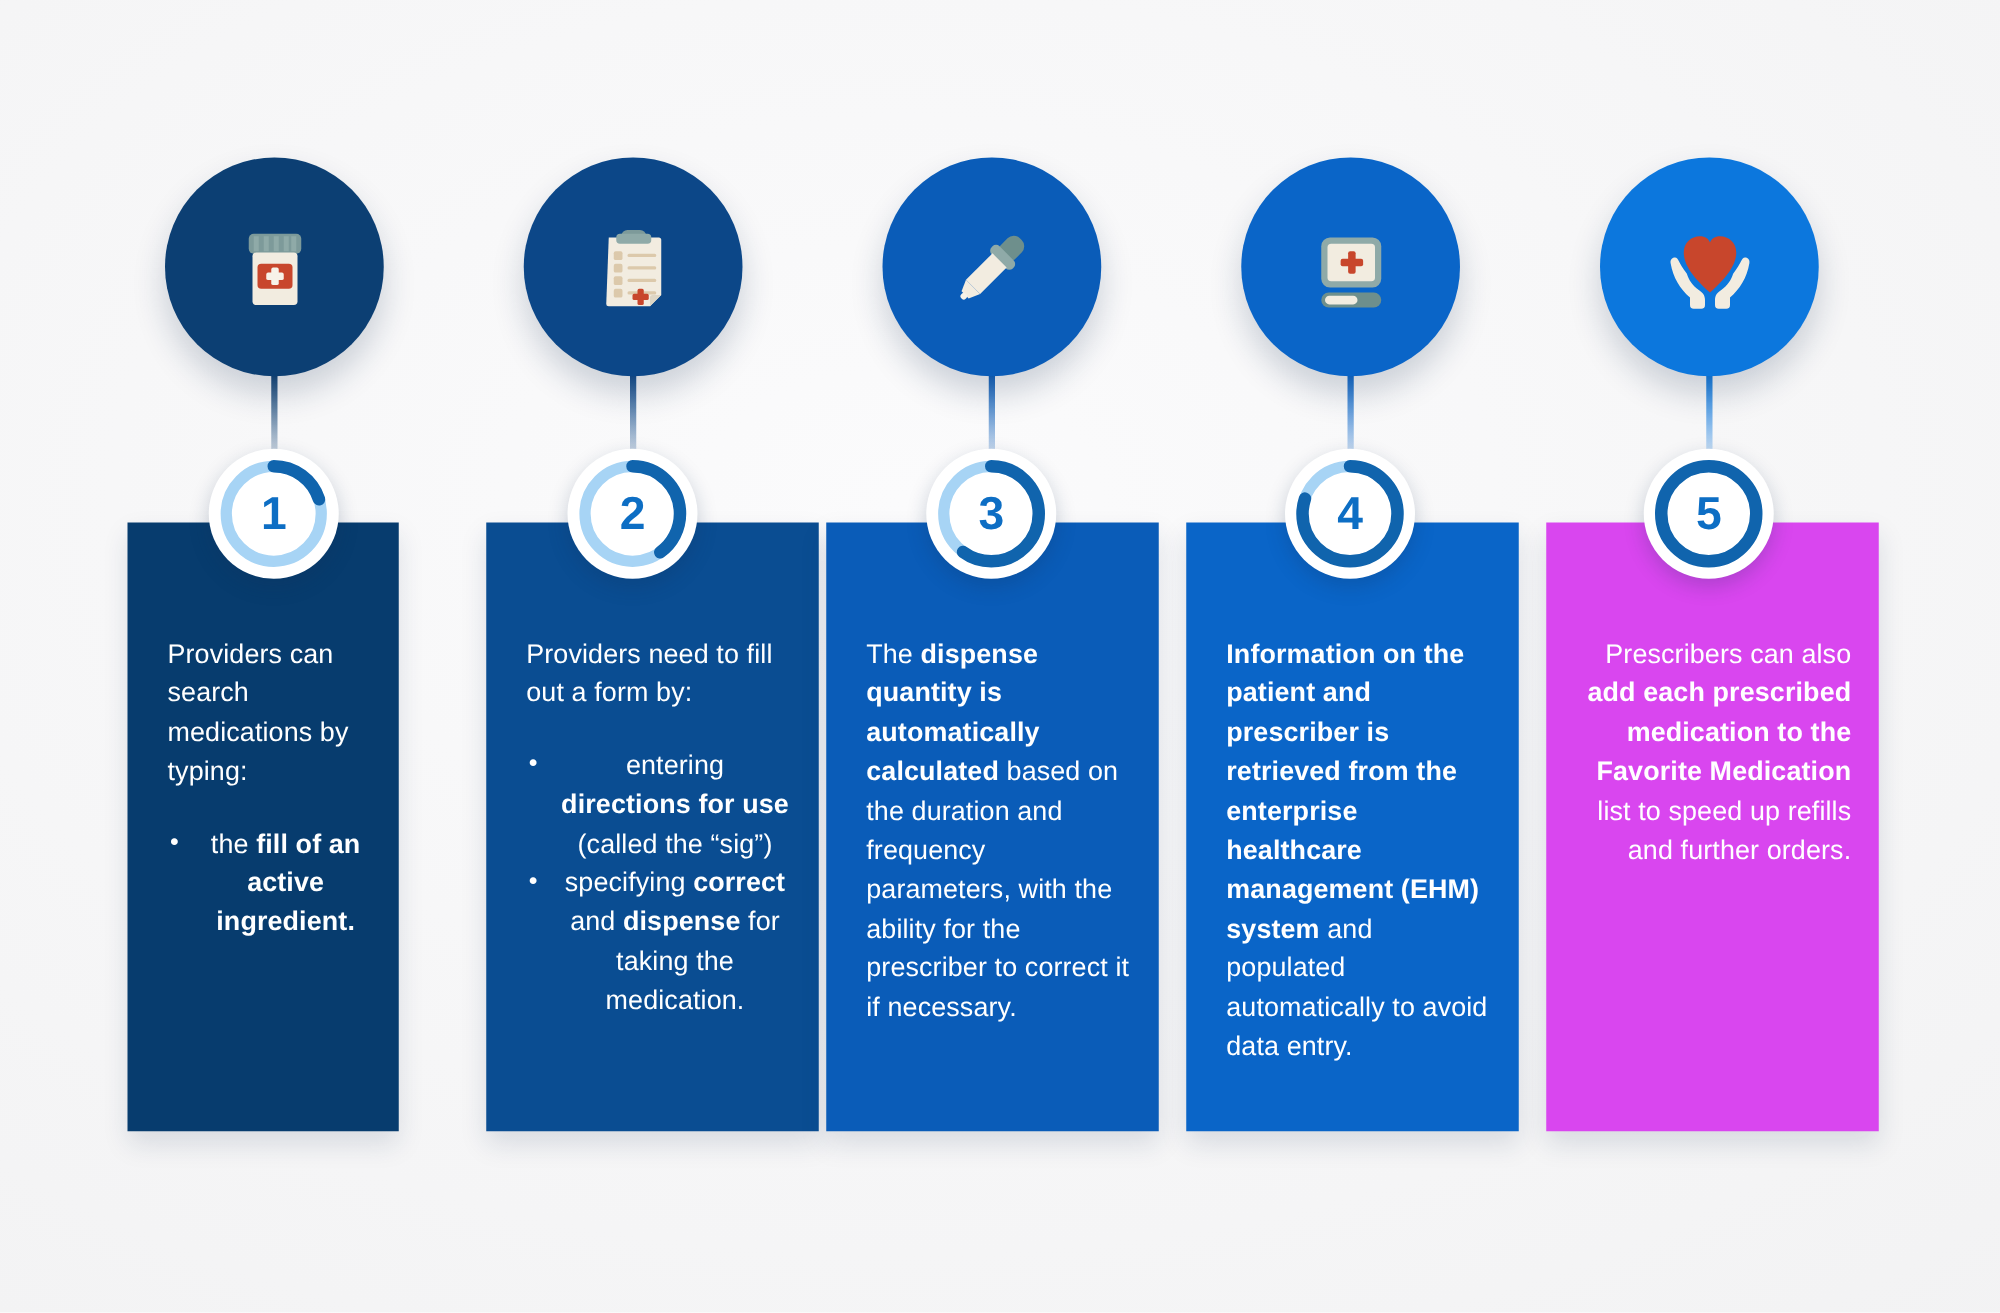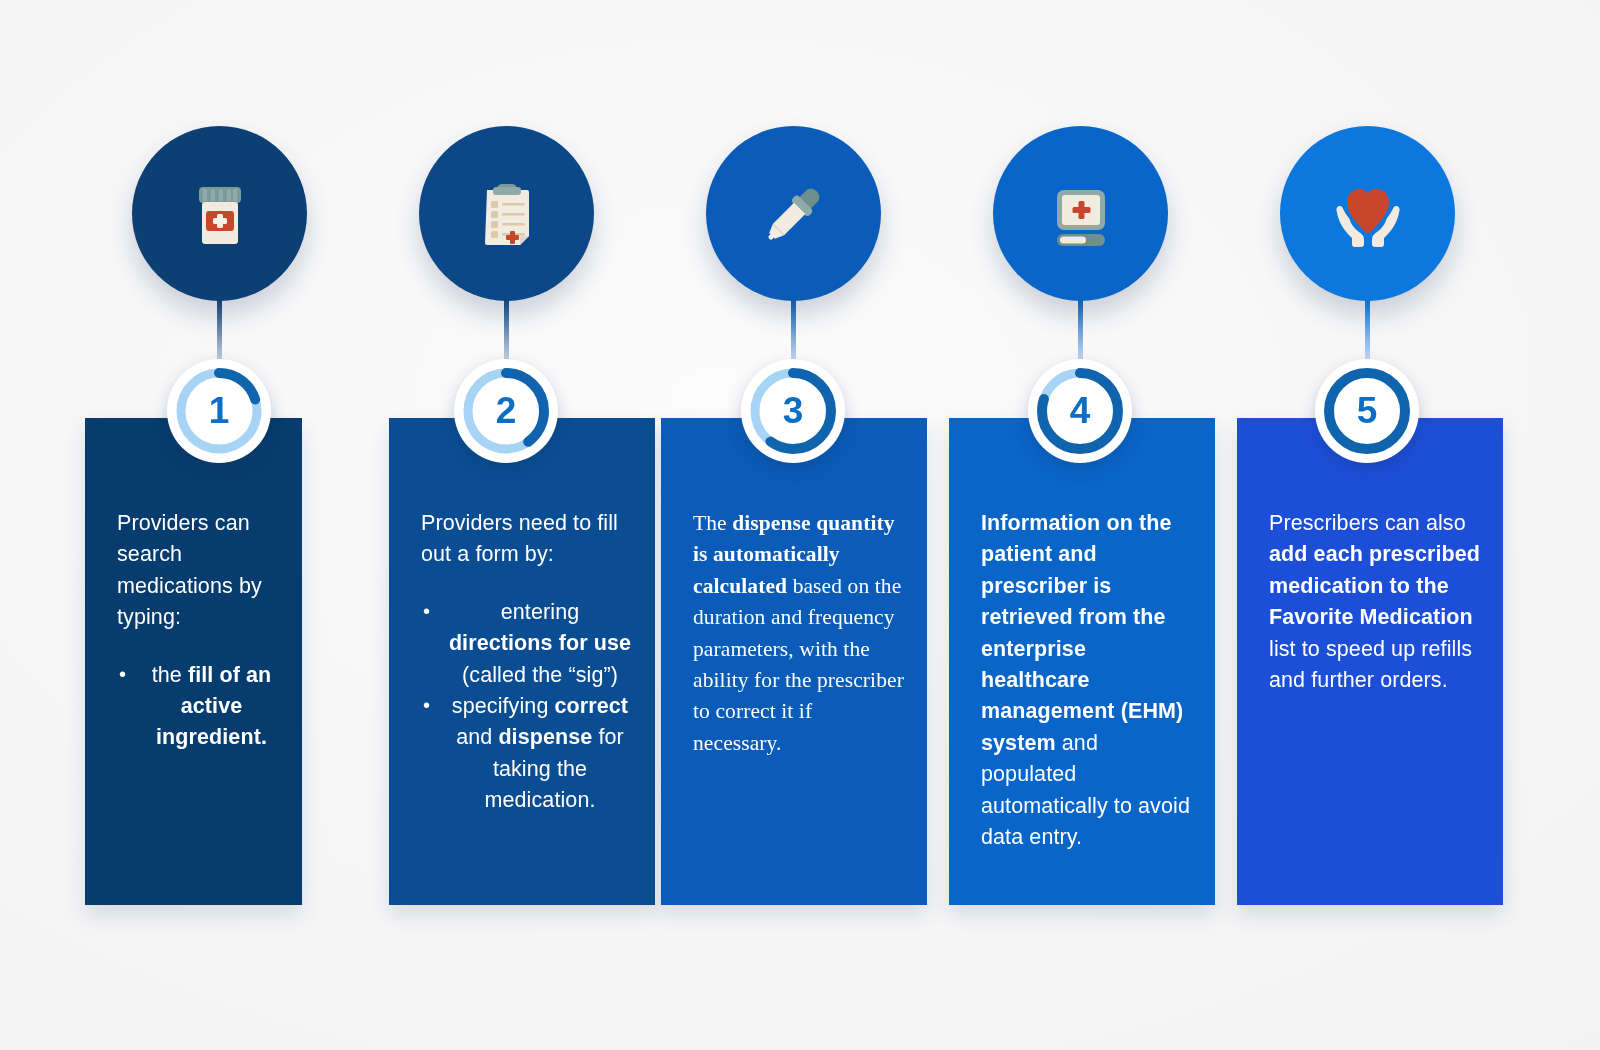--- a/index.html
+++ b/index.html
@@ -164,52 +164,52 @@
   <div class="icon-circle" style="left:1280px; top:126px; background:#0c77dd;">
     <span>
       <svg width="92" height="92" viewBox="0 0 92 92">
         <path d="M46 66 C30 52 25 42 25 34 C25 26 31 21 38 21 C42 21 45 23 46 26 C47 23 50 21 54 21 C61 21 67 26 67 34 C67 42 62 52 46 66 Z" fill="#c8462c"></path>
         <path d="M18 38 C15.5 38 14 40 14.5 42.5 C16.5 54 22 63 30 70 v6 a3 3 0 0 0 3 3 h6 a3 3 0 0 0 3 -3 v-4 c0 -4 -2 -6 -5 -8 c-5 -3.5 -8 -8 -9.5 -13 C20.5 42 21 38 18 38 Z" fill="#f2ece0"></path>
         <path d="M74 38 C76.5 38 78 40 77.5 42.5 C75.5 54 70 63 62 70 v6 a3 3 0 0 1 -3 3 h-6 a3 3 0 0 1 -3 -3 v-4 c0 -4 2 -6 5 -8 c5 -3.5 8 -8 9.5 -13 C71.5 42 71 38 74 38 Z" fill="#f2ece0"></path>
       </svg>
     </span>
   </div>
 
-  <div class="card" style="left:85px; top:418px; width:217px; height:487px; background:#073c6e;">
+  <div class="card" style="left:102px; top:418px; width:217px; height:487px; background:#073c6e;">
     <div class="card-text">
       <p class="intro">Providers can search medications by typing:</p>
       <ul class="bullets">
         <li>the <b>fill of an active ingredient.</b></li>
       </ul>
     </div>
   </div>
 
   <div class="card" style="left:375px; top:418px; width:266px; height:487px; background:#0a4d92;margin-left:14px;">
     <div class="card-text">
       <p class="intro">Providers need to fill out a form by:</p>
       <ul class="bullets">
         <li>entering <b>directions for use</b> (called the “sig”)</li>
         <li>specifying <b>correct</b> and <b>dispense</b> for taking the medication.</li>
       </ul>
     </div>
   </div>
 
-  <div class="card" style="left:661px; top:418px; width:266px; height:487px; background:#0a5cb8;font-family:Liberation Serif, serif;">
+  <div class="card" style="left:661px; top:418px; width:266px; height:487px; background:#0a5cb8;">
     <div class="card-text">
       <p>The <b>dispense quantity is automatically calculated</b> based on the duration and frequency parameters, with the ability for the prescriber to correct it if necessary.</p>
     </div>
   </div>
 
   <div class="card" style="left:949px; top:418px; width:266px; height:487px; background:#0a65c8;">
     <div class="card-text">
       <p><b>Information on the patient and prescriber is retrieved from the enterprise healthcare management (EHM) system</b> and populated automatically to avoid data entry.</p>
     </div>
   </div>
 
-  <div class="card" style="left:1237px; top:418px; width:266px; height:487px; background:#1d4ed8;">
+  <div class="card" style="left:1237px; top:418px; width:266px; height:487px; background:#d946ef;text-align:right;">
     <div class="card-text">
       <p>Prescribers can also <b>add each prescribed medication to the Favorite Medication</b> list to speed up refills and further orders.</p>
     </div>
   </div>
 
   <div class="badge" style="left:167px; top:359px;">
     <svg viewBox="0 0 104 104">
       <circle cx="52" cy="52" r="38" fill="none" stroke="#a7d4f5" stroke-width="9"></circle>
       <circle cx="52" cy="52" r="38" fill="none" stroke="#1064ad" stroke-width="10" stroke-linecap="round" stroke-dasharray="47.8 238.8" transform="rotate(-90 52 52)"></circle>
     </svg>

